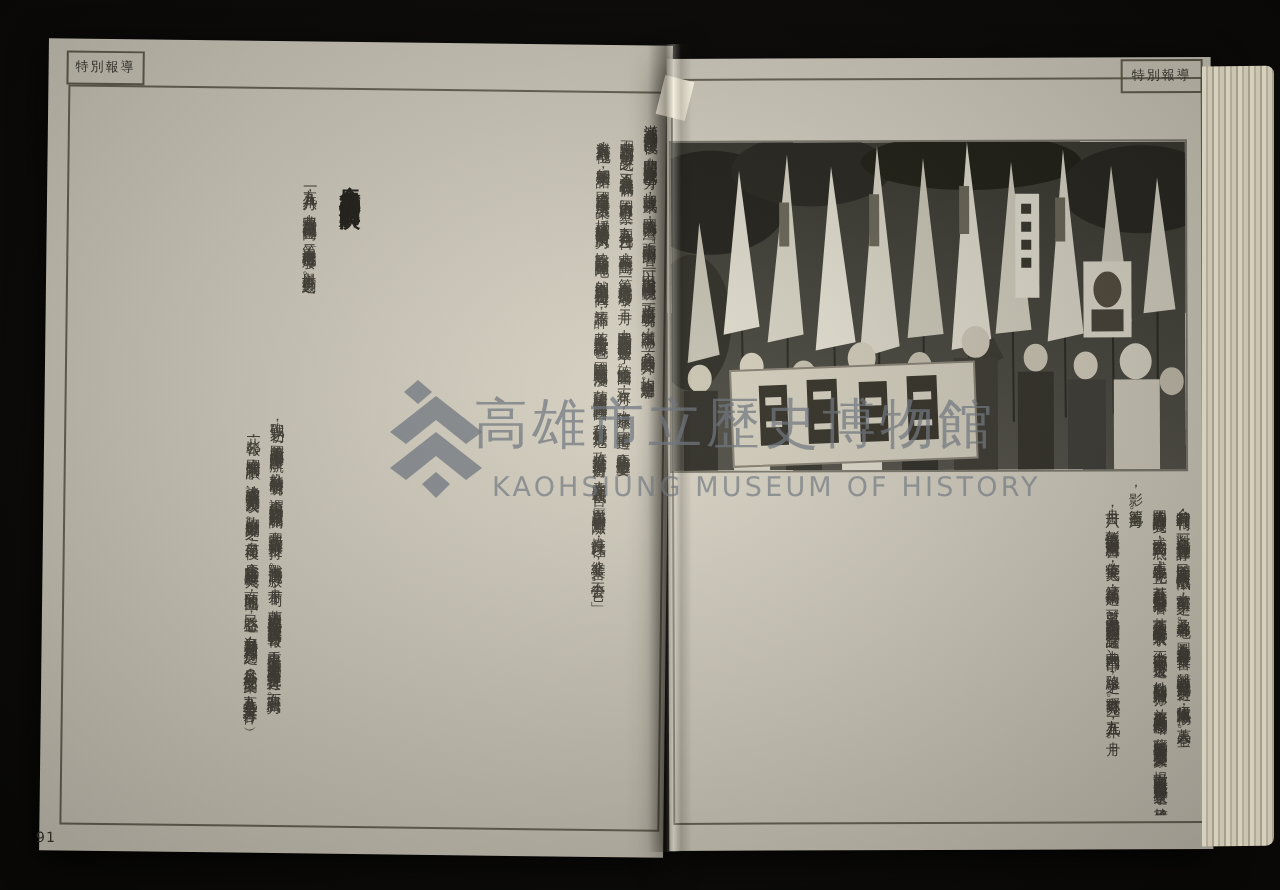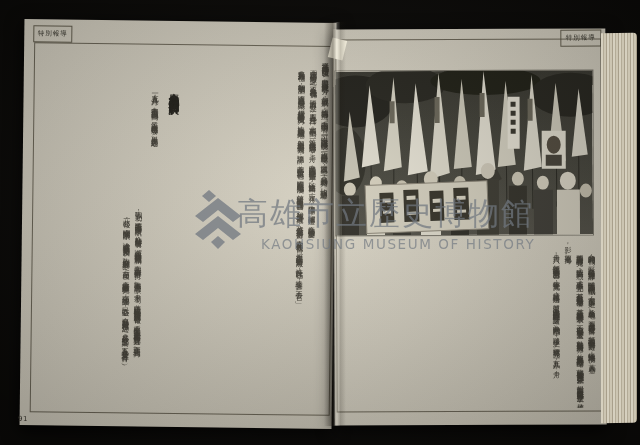--- a/index.html
+++ b/index.html
@@ -21,24 +21,24 @@
   .pagenum{position:absolute;font-size:7px;color:#3f3c33;letter-spacing:0.5px;}
   .gutter{position:absolute;left:324px;top:22px;width:22px;height:404px;z-index:4;pointer-events:none;
         background:linear-gradient(90deg,rgba(30,26,18,0) 0%,rgba(30,26,18,0.38) 40%,rgba(255,252,240,0.25) 58%,rgba(30,26,18,0.18) 75%,rgba(30,26,18,0) 100%);}
   .corner-sliver{position:absolute;left:330px;top:39px;width:15px;height:20px;background:#ece7d6;
         transform:rotate(14deg);z-index:3;}
   .edge-stack{position:absolute;left:601px;top:33px;width:36px;height:390px;z-index:2;
         transform:skewY(-0.6deg);border-radius:0 4px 4px 0;
         background:repeating-linear-gradient(90deg,#d6d0bf 0 2px,#b3ab97 2px 3px,#ccc5b2 3px 5px,#a89f8b 5px 6px);}
   .photo-wrap{position:absolute;overflow:hidden;box-shadow:0 0 0 1px rgba(40,38,30,0.5);}
   .watermark{position:absolute;z-index:9;pointer-events:none;}
-  .wm-zh{position:absolute;left:237px;top:193px;font-size:31px;line-height:40px;letter-spacing:2px;
+  .wm-zh{position:absolute;left:237px;top:193px;font-size:27px;line-height:40px;letter-spacing:2px;
         color:rgba(112,119,128,0.72);white-space:nowrap;font-weight:500;}
   .wm-en{position:absolute;left:246px;top:236px;font-size:13.5px;letter-spacing:1.6px;
-        color:rgba(112,119,128,0.68);white-space:nowrap;font-weight:500;margin-left:15px;}
+        color:rgba(112,119,128,0.68);white-space:nowrap;font-weight:500;}
   .wm-logo{position:absolute;left:192px;top:190px;}
 </style>
 </head>
 <body>
 
 <div class="stage">
 
   <div class="page page-left">
     <div class="frame" style="left:10px;top:23px;width:298px;height:368px;"></div>
     <div class="hdr-box" style="left:9px;top:6px;width:37px;height:15px;">特別報導</div>

